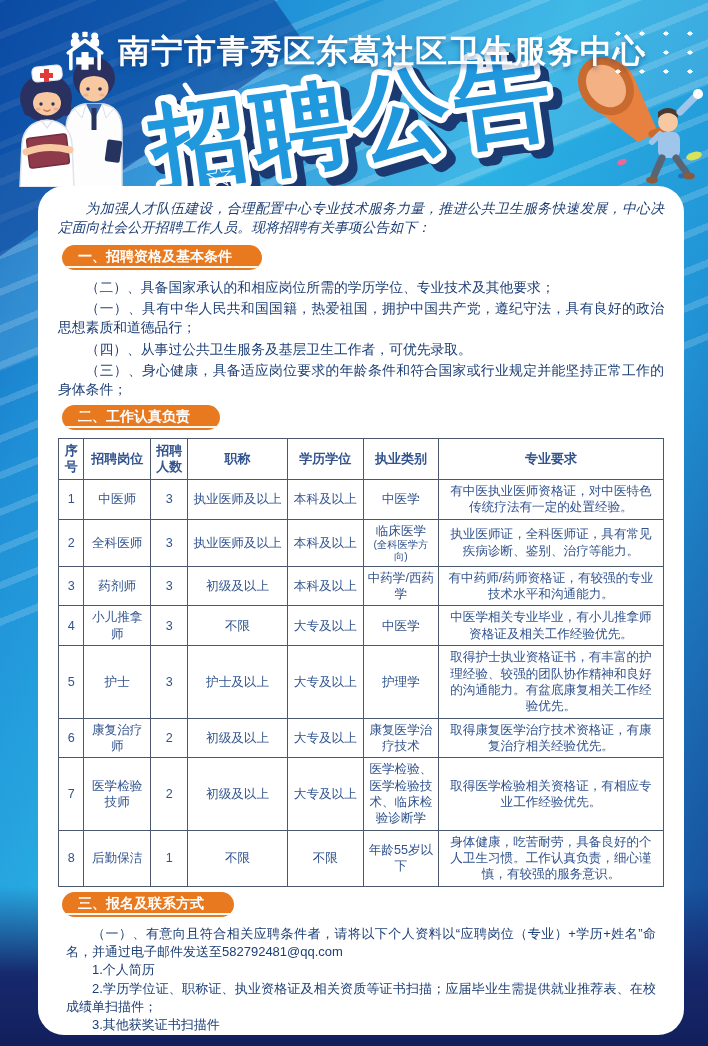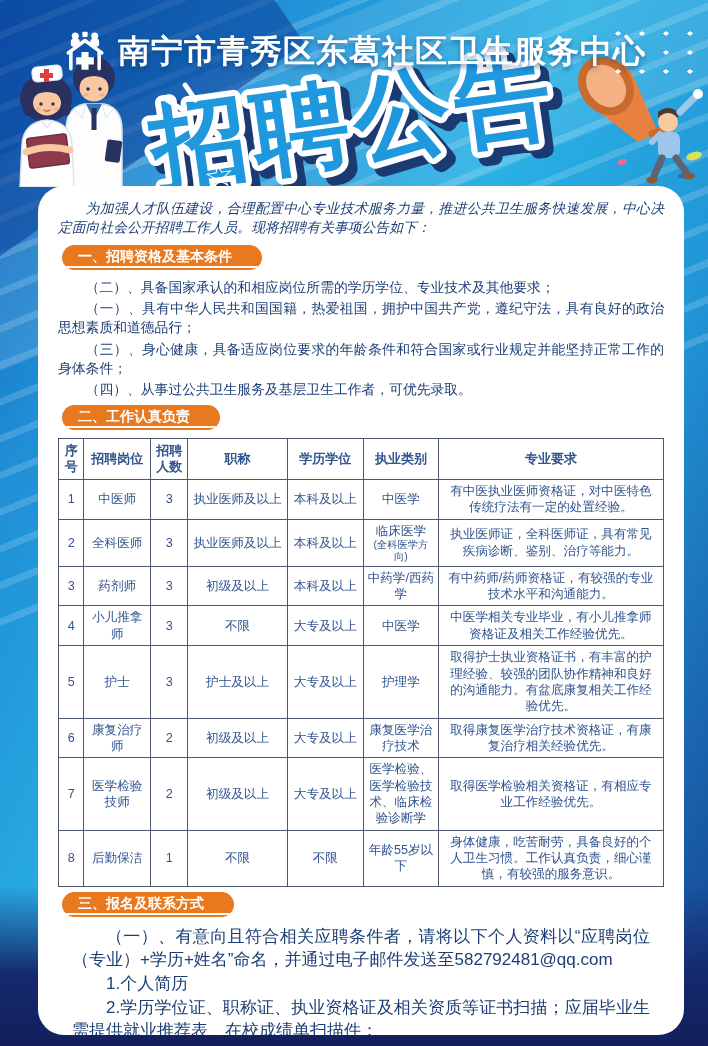--- a/index.html
+++ b/index.html
@@ -46,21 +46,21 @@
   .pill::before{content:"";position:absolute;left:-7px;right:-9px;top:6px;bottom:2px;
     border:2.5px solid rgba(255,255,255,0.95);border-top:none;border-radius:14px;}
   .cond{font-size:13.8px;line-height:1.4;text-indent:2em;margin:2px 0;text-align:justify;}
 
   table.jobs{width:100%;border-collapse:collapse;table-layout:fixed;margin:4px 0 5px;padding-left:46px;}
   .jobs th,.jobs td{border:1px solid #4a576d;color:#31538e;}
   .jobs th{font-size:13px;font-weight:bold;padding:4px 1px;line-height:1.25;text-align:center;}
   .jobs td{font-size:12.6px;padding:3px 3px;line-height:1.3;text-align:center;vertical-align:middle;}
   .jobs td.req{text-align:center;padding:3px 6px;}
   .jobs .sub{font-size:10.3px;line-height:1.15;}
-  .s3{font-size:17px;line-height:1.36;text-indent:2em;margin:1px 14px;text-align:justify;}
+  .s3{font-size:13px;line-height:1.36;text-indent:2em;margin:1px 8px;text-align:justify;}
 </style>
 </head>
 <body>
 
 <div class="page">
 
   <div class="bg-stripes"></div>
   <div class="bg-band"></div>
   <div class="bg-corner"></div>
   <div class="bg-bl"></div>
@@ -156,22 +156,22 @@
 
   <div class="card">
 
     <p class="para intro">为加强人才队伍建设，合理配置中心专业技术服务力量，推进公共卫生服务快速发展，中心决定面向社会公开招聘工作人员。现将招聘有关事项公告如下：</p>
 
     <div class="pill-row">
       <span class="pill">一、招聘资格及基本条件</span>
     </div>
     <p class="cond">（二）、具备国家承认的和相应岗位所需的学历学位、专业技术及其他要求；</p>
     <p class="cond">（一）、具有中华人民共和国国籍，热爱祖国，拥护中国共产党，遵纪守法，具有良好的政治思想素质和道德品行；</p>
+    <p class="cond">（四）、从事过公共卫生服务及基层卫生工作者，可优先录取。</p>
     <p class="cond">（三）、身心健康，具备适应岗位要求的年龄条件和符合国家或行业规定并能坚持正常工作的身体条件；</p>
-    <p class="cond">（四）、从事过公共卫生服务及基层卫生工作者，可优先录取。</p>
 
     <div class="pill-row">
       <span class="pill">二、工作认真负责</span>
     </div>
 
     <table class="jobs">
       <colgroup>
         <col style="width:4.2%">
           <col style="width:11%">
           <col style="width:6.2%">

